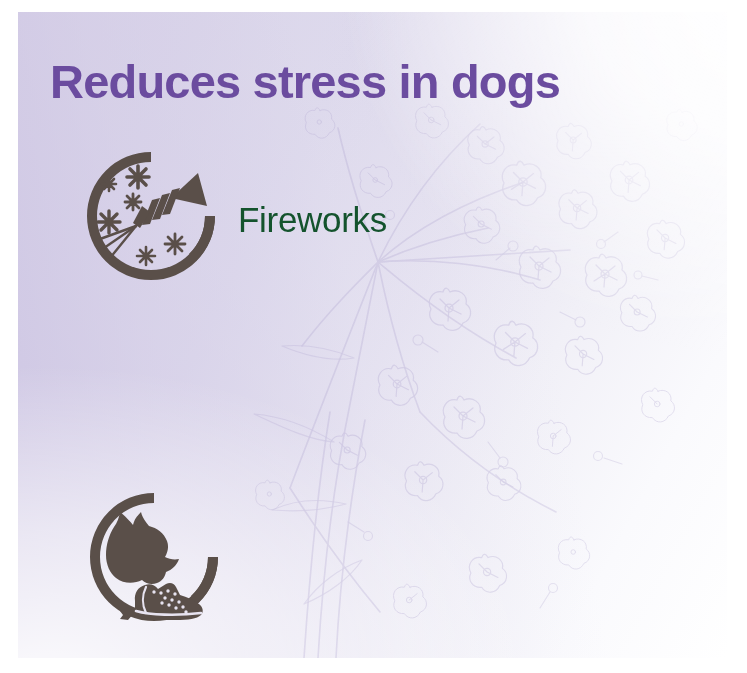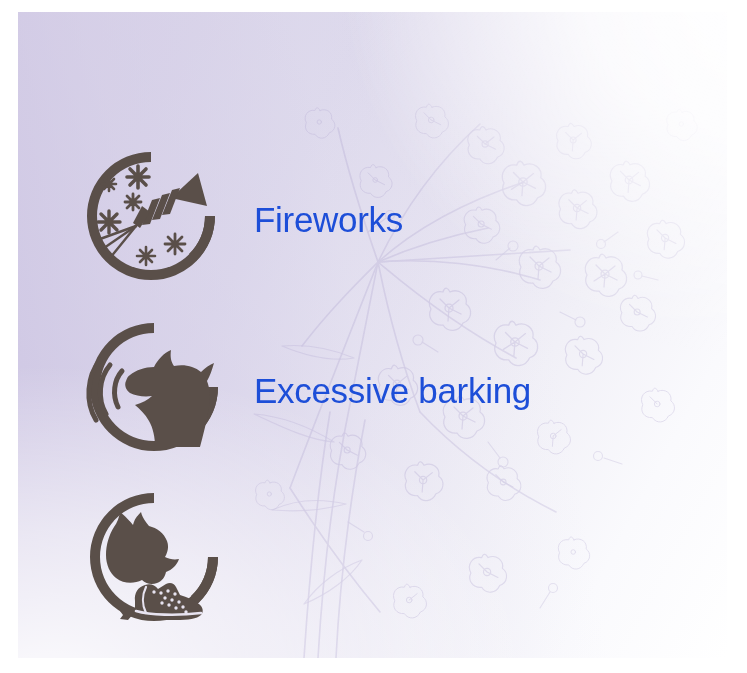--- a/index.html
+++ b/index.html
@@ -113,26 +113,26 @@
   .icon-wrap {
     position: relative;
     width: 150px;
     height: 152px;
     margin-left: 58px;
     flex: none;
   }
   .icon-wrap svg { display: block; width: 150px; height: 152px; }
 
   .row-label {
-    margin-left: 28px;
+    margin-left: 12px;
     font-size: 35px;
     line-height: 1.12;
     font-weight: 400;
     letter-spacing: -0.3px;
-    color: #1d4ed8;
+    color: #14532d;
     white-space: pre-line;
   }
   #row-2 .row-label { line-height: 1.14; }
 </style>
 </head>
 <body>
 
 <div id="canvas">
 
   <div id="panel">
@@ -328,20 +328,21 @@
           <path d="M316 430 C290 414 262 404 236 402 C262 414 290 428 316 430 Z"></path>
           <path d="M328 492 C302 486 276 488 254 498 C280 500 306 498 328 492 Z"></path>
           <path d="M344 548 C322 556 300 572 286 592 C310 582 332 566 344 548 Z"></path>
           <path d="M336 346 C312 336 288 332 264 334 C288 344 312 350 336 346 Z"></path>
         </g>
       </svg>
     </div>
 
     <div class="grad-d"></div>
 
+    <div id="title">Reduces stress in dogs</div>
 
     <div class="row" id="row-0">
       <div class="icon-wrap">
         <svg viewBox="0 0 150 152" xmlns="http://www.w3.org/2000/svg">
           <g fill="#5a4f49">
 
             <path d="M75 8
                      A64 64 0 1 0 139 72
                      L129 72
                      A54 54 0 1 1 75 18 Z"></path>
@@ -383,61 +384,20 @@
             </g>
             <g stroke-width="2.6">
               <path d="M70 103 L70 121 M61 112 L79 112 M64 106 L76 118 M76 106 L64 118"></path>
             </g>
           </g>
         </svg>
       </div>
       <div class="row-label">Fireworks</div>
     </div>
 
-    <div class="row" id="row-1">
-      <div class="icon-wrap">
-        <svg viewBox="0 0 150 152" xmlns="http://www.w3.org/2000/svg">
-          <g fill="#5a4f49">
-
-            <path d="M78 8
-                     A64 64 0 1 0 142 72
-                     L132 72
-                     A54 54 0 1 1 78 18 Z"></path>
-
-            <path d="M142 72 A64 64 0 0 1 122 118 l-7 -7 A54 54 0 0 0 132 72 Z"></path>
-          </g>
-
-          <g fill="#5a4f49">
-            <path d="M54 60
-                     C60 55 69 52 78 52
-                     C82 44 88 38 95 35
-                     C94 42 95 47 98 51
-                     C108 49 118 51 125 57
-                     C129 53 133 50 138 48
-                     C136 55 134 61 131 66
-                     C134 74 135 83 133 92
-                     C131 106 127 120 124 132
-                     L79 132
-                     C79 122 77 113 73 106
-                     C69 99 64 94 59 90
-                     C66 88 72 85 76 81
-                     C68 82 60 81 54 78
-                     C50 75 48 70 50 66
-                     C51 63 52 61 54 60 Z"></path>
-          </g>
-
-          <g stroke="#5a4f49" fill="none" stroke-linecap="round">
-            <path d="M46 56 C38 65 36 80 42 92" stroke-width="5"></path>
-            <path d="M34 50 C23 63 21 84 30 99" stroke-width="5"></path>
-            <path d="M24 45 C11 61 9 87 20 105" stroke-width="5"></path>
-          </g>
-        </svg>
-      </div>
-      <div class="row-label">Excessive barking</div>
-    </div>
 
     <div class="row" id="row-2">
       <div class="icon-wrap">
         <svg viewBox="0 0 150 152" xmlns="http://www.w3.org/2000/svg">
           <g fill="#5a4f49">
 
             <path d="M78 8
                      A64 64 0 1 0 142 72
                      L132 72
                      A54 54 0 1 1 78 18 Z"></path>

